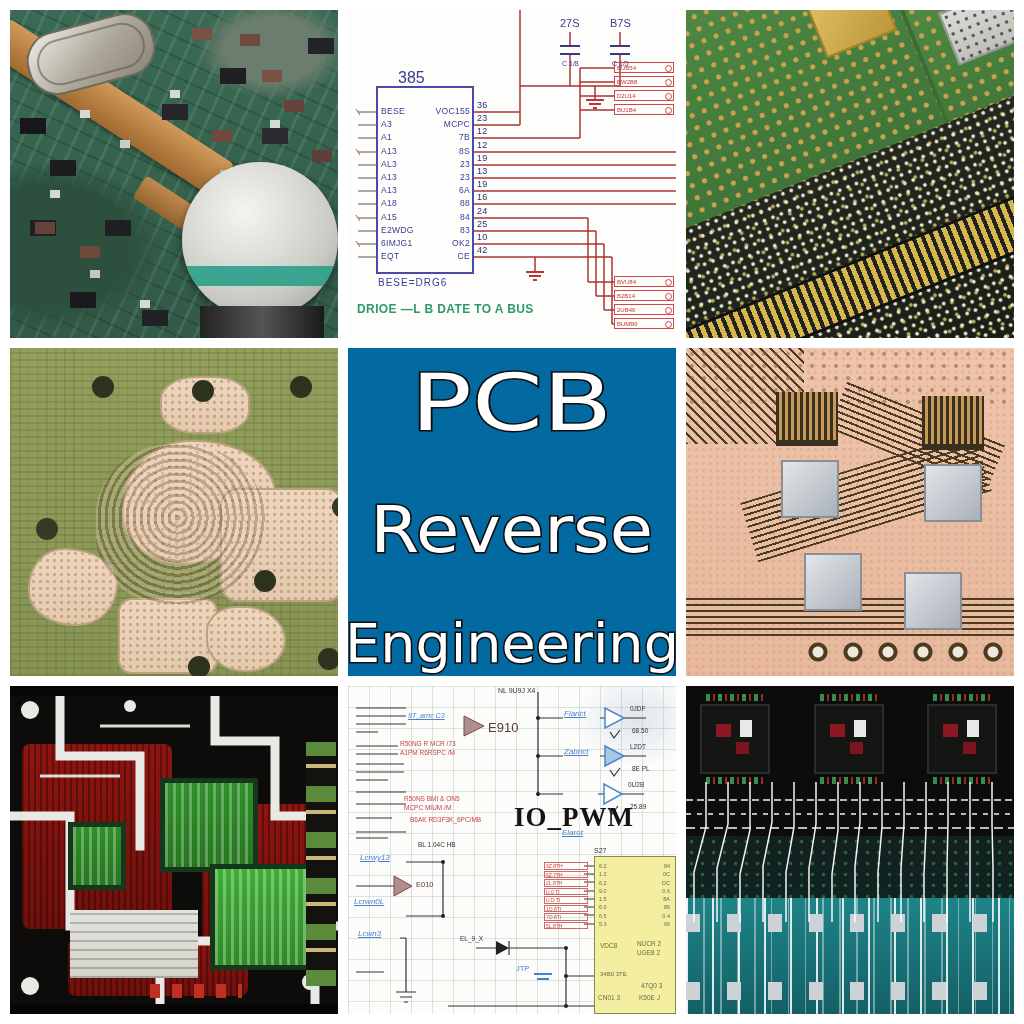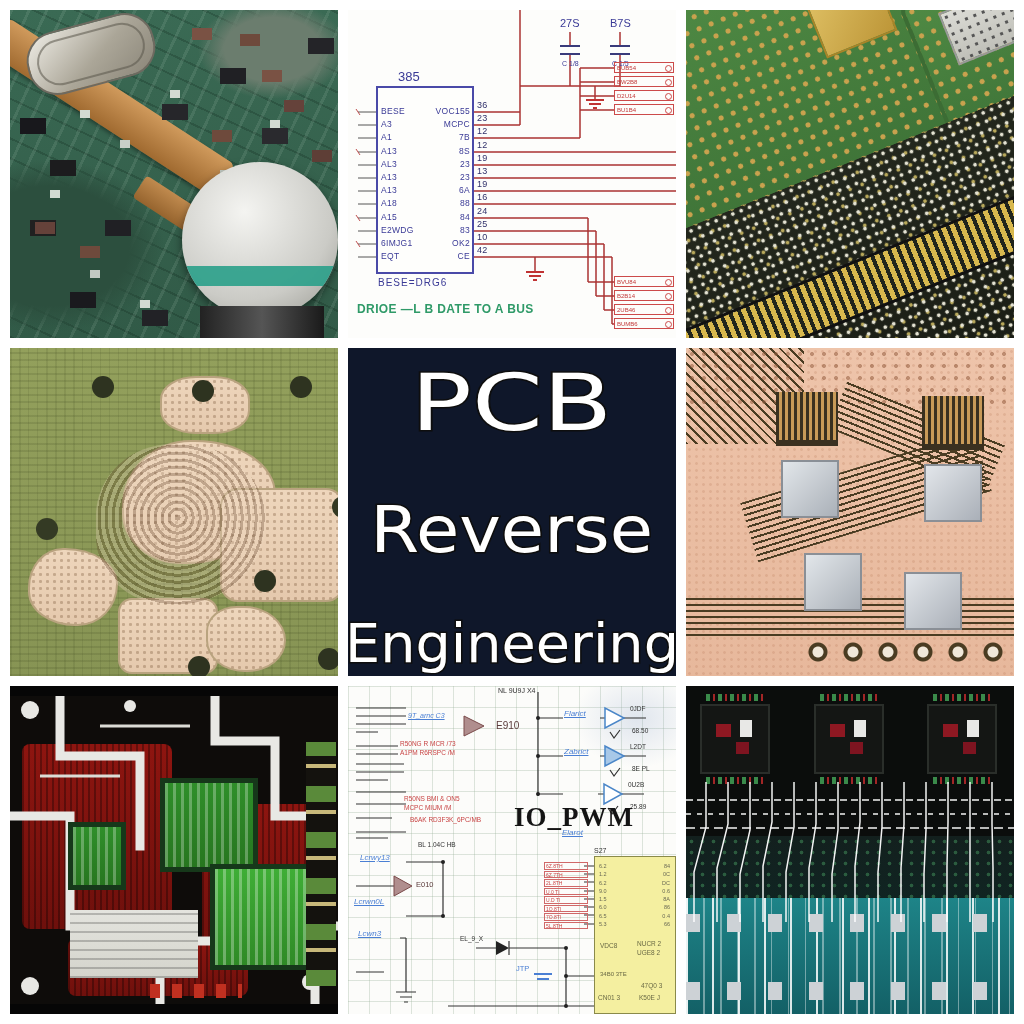--- a/index.html
+++ b/index.html
@@ -1,19 +1,19 @@
 <!DOCTYPE html>
 <html><head>
 <meta charset="utf-8">
 <style>
   html,body{margin:0;padding:0;background:#ffffff;}
   body{width:1024px;height:1024px;font-family:"Liberation Sans",sans-serif;}
   .canvas{width:1024px;height:1024px;box-sizing:border-box;padding:10px;display:grid;
     grid-template-columns:repeat(3,328px);grid-template-rows:repeat(3,328px);gap:10px;background:#fff;}
-  .tile{position:relative;width:328px;height:328px;overflow:hidden;background:#0f172a;}
+  .tile{position:relative;width:328px;height:328px;overflow:hidden;background:#0369a1;}
   .abs{position:absolute;left:0;top:0;}
   .t{position:absolute;white-space:nowrap;line-height:1;}
 
   
   .tile.title{overflow:visible;display:flex;flex-direction:column;justify-content:space-between;
     align-items:center;padding:16px 0 6px 0;box-sizing:border-box;}
   .ttl{font-family:"DejaVu Sans",sans-serif;color:#ffffff;-webkit-text-stroke:3px #0e0e0e;
     paint-order:stroke fill;font-weight:500;line-height:1;display:block;}
   .ttl.s1{font-size:78px;transform:scaleX(1.3);}
   .ttl.s2{font-size:64px;transform:scaleX(1.1);}
@@ -206,21 +206,21 @@
                M126 208H240M240 208V272M240 272H266
                M126 221H248M248 221V286M248 286H266
                M126 234H256M256 234V300M256 300H266
                M126 247H264M264 247V314M264 314H266
                M187 247V262
                M222 22V36M222 44V76M272 22V36M272 44V76M222 76H272M247 76V90" stroke="#aa3333" stroke-width="1.5" fill="none"></path>
       <path d="M212 36H232M212 44H232M262 36H282M262 44H282" stroke="#3a3a7a" stroke-width="2" fill="none"></path>
       <path d="M238 90H256M241 94H253M245 98H249M178 262H196M181 266H193M185 270H189" stroke="#c03333" stroke-width="1.8" fill="none"></path>
     </svg>
     <div class="ic-box"></div>
-    <div class="t navy" style="left:50px;top:60px;font-size:13px;">385</div>
+    <div class="t navy" style="left:50px;top:60px;font-size:16px;">385</div>
     <div class="t navy" style="left:30px;top:268px;font-size:10px;letter-spacing:1px;">BESE=DRG6</div>
     <div class="pincol pins-left">
 
     <div class="pinrow">BESE</div>
         <div class="pinrow">A3</div>
         <div class="pinrow">A1</div>
         <div class="pinrow">A13</div>
         <div class="pinrow">AL3</div>
         <div class="pinrow">A13</div>
         <div class="pinrow">A13</div>
@@ -390,21 +390,21 @@
     <div class="t bluetxt" style="left:216px;top:24px;">Flarict</div>
     <div class="t bluetxt" style="left:216px;top:62px;">Zabrict</div>
     <div class="t bluetxt" style="left:214px;top:100px;margin-top:43px;">Elarot</div>
     <div class="t inktxt" style="left:282px;top:20px;">0JDF</div>
     <div class="t inktxt" style="left:282px;top:58px;">L2DT</div>
     <div class="t inktxt" style="left:280px;top:96px;">0U2B</div>
     <div class="t inktxt" style="left:284px;top:42px;">68.50</div>
     <div class="t inktxt" style="left:284px;top:80px;">8E PL</div>
     <div class="t inktxt" style="left:282px;top:118px;">25.89</div>
     <div class="t bluetxt" style="left:60px;top:26px;font-size:7px;">9T_arnc C3</div>
-    <div class="t" style="left:148px;top:35px;font-size:10px;color:#5a3a3a;">E910</div>
+    <div class="t" style="left:140px;top:35px;font-size:13px;color:#5a3a3a;">E910</div>
     <div class="t" style="left:68px;top:195px;font-size:7.5px;color:#5a3a3a;">E010</div>
     <div class="t redtxt" style="left:52px;top:55px;">R50NG R MCR /73</div>
     <div class="t redtxt" style="left:52px;top:64px;">A1PM R6RSPC /M</div>
     <div class="t redtxt" style="left:56px;top:110px;">R50NS BMI &amp; ON5</div>
     <div class="t redtxt" style="left:56px;top:119px;">MCPC MIUM /M</div>
     <div class="t redtxt" style="left:62px;top:131px;">B6AK RD3F3K_6PC/MB</div>
     <div class="t bluetxt" style="left:12px;top:168px;">Lcrwy13</div>
     <div class="t bluetxt" style="left:6px;top:212px;">Lcrwn0L</div>
     <div class="t bluetxt" style="left:10px;top:244px;">Lcwn3</div>
     <div class="t inktxt" style="left:70px;top:156px;">BL 1.04C HB</div>

